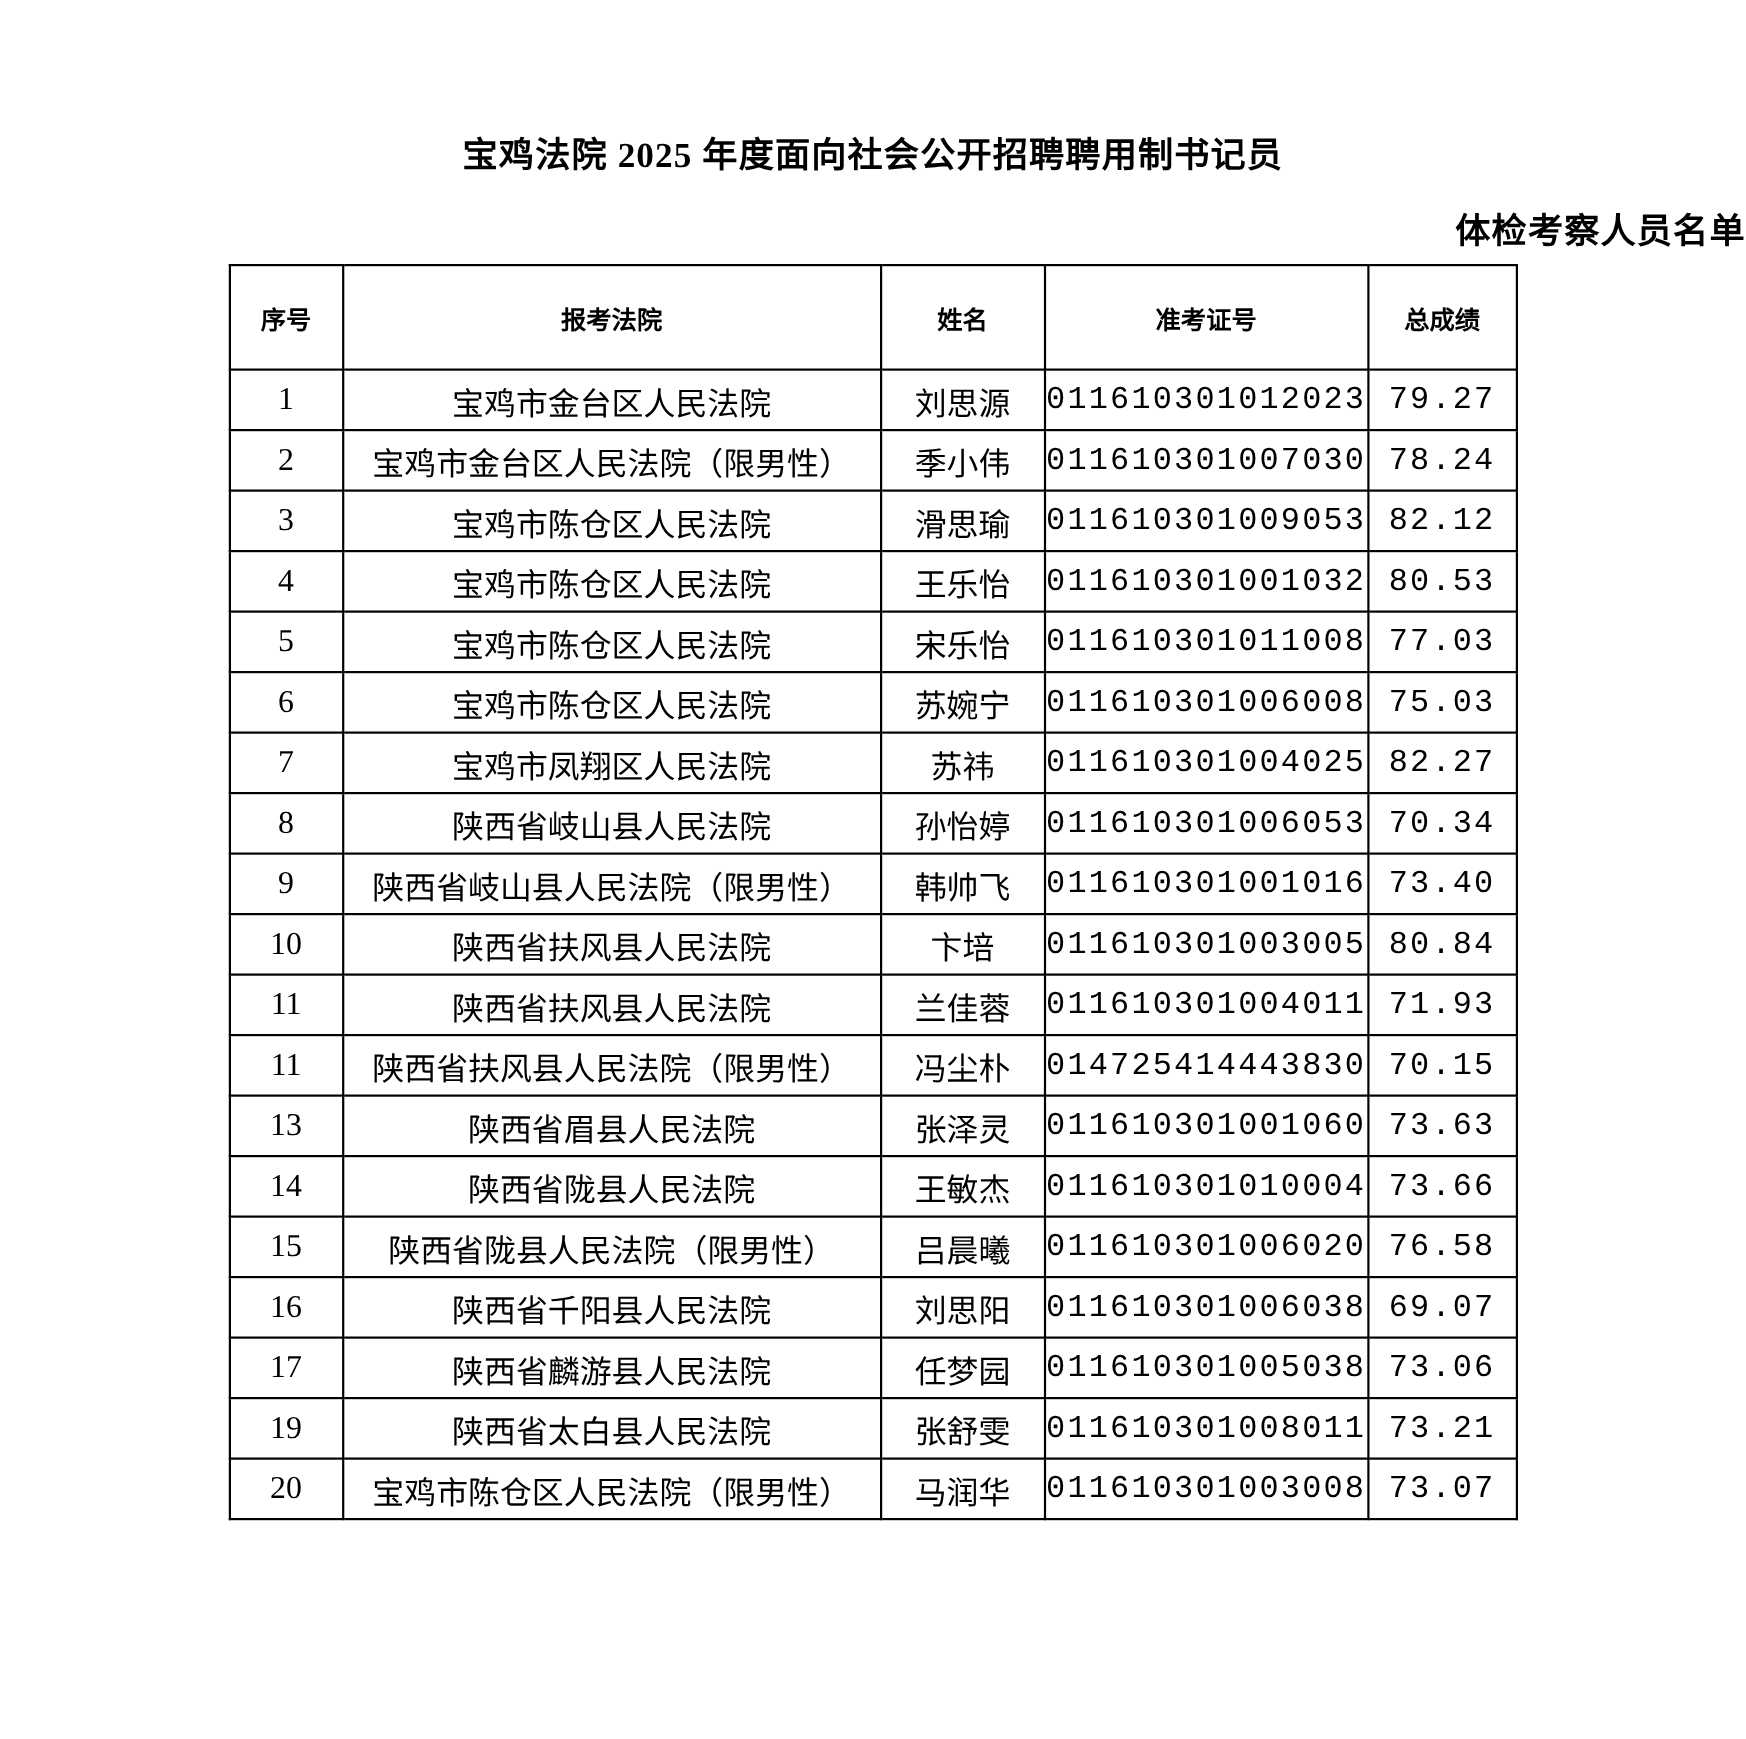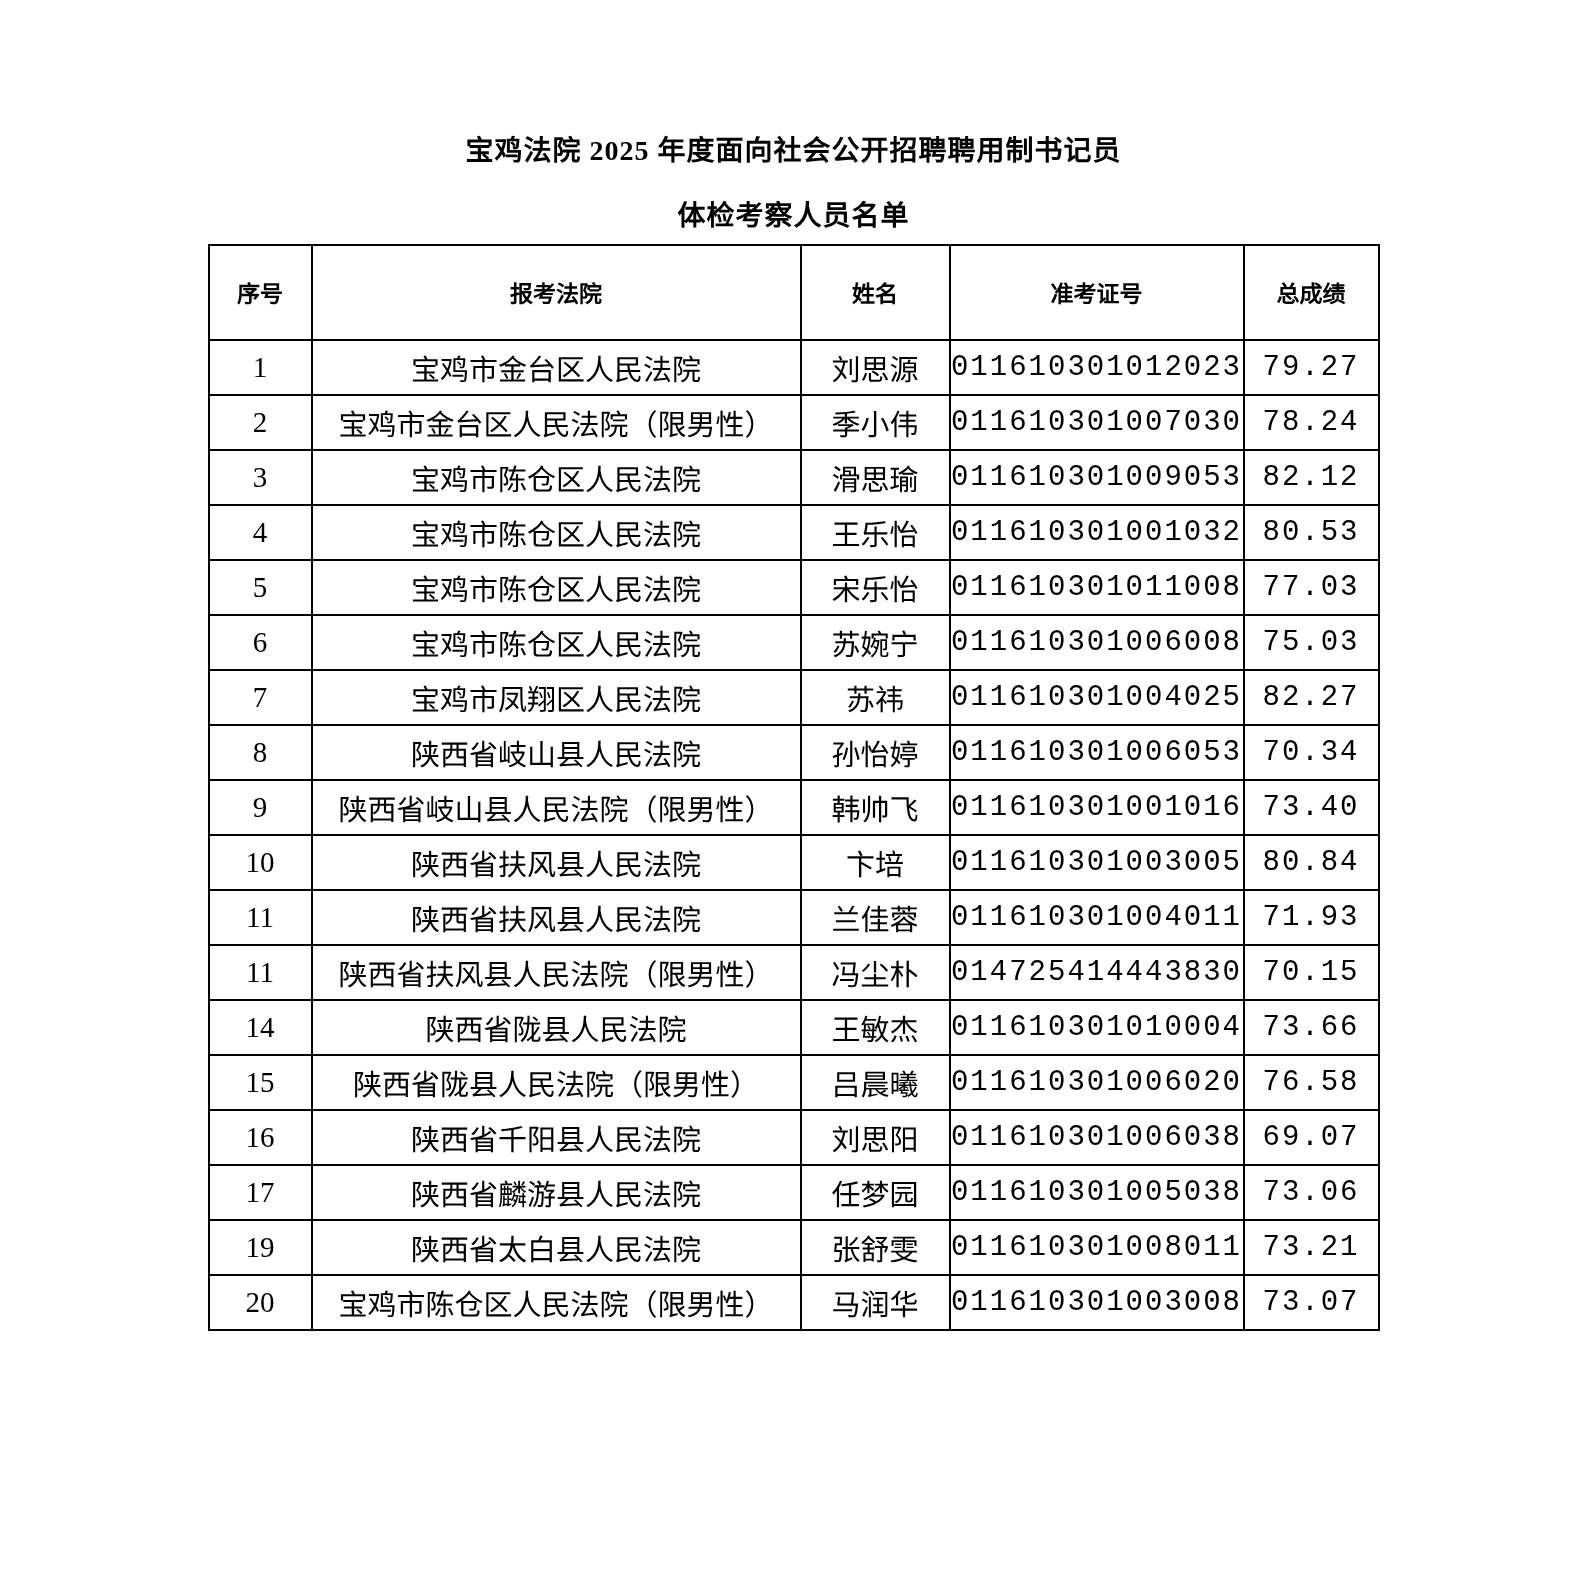--- a/index.html
+++ b/index.html
@@ -12,31 +12,32 @@
   .page {
     position: relative;
     width: 1587px;
     height: 1581px;
     background: #ffffff;
     overflow: hidden;
   }
   .doc-title {
     text-align: center;
     font-weight: bold;
-    font-size: 28px;
+    font-size: 32px;
     line-height: 1.1;
-    margin: 12px;
+    margin: 0;
     letter-spacing: 1px;
   }
   .doc-title.line1 {
     padding-top: 124px;
   }
   .doc-title.line2 {
     margin-top: 34px;
     margin-bottom: 12px;
+    text-align: right;
   }
   table.roster {
     border-collapse: collapse;
     table-layout: fixed;
     width: 1170px;
     margin: 0 auto;
   }
   table.roster th,
   table.roster td {
     border: 2px solid #000000;
@@ -171,20 +172,27 @@
           <td class="num">71.93</td>
         </tr>
         <tr>
           <td>11</td>
           <td>陕西省扶风县人民法院（限男性）</td>
           <td>冯尘朴</td>
           <td class="num">014725414443830</td>
           <td class="num">70.15</td>
         </tr>
         <tr>
+          <td>13</td>
+          <td>陕西省眉县人民法院</td>
+          <td>张泽灵</td>
+          <td class="num">011610301001060</td>
+          <td class="num">73.63</td>
+        </tr>
+        <tr>
           <td>14</td>
           <td>陕西省陇县人民法院</td>
           <td>王敏杰</td>
           <td class="num">011610301010004</td>
           <td class="num">73.66</td>
         </tr>
         <tr>
           <td>15</td>
           <td>陕西省陇县人民法院（限男性）</td>
           <td>吕晨曦</td>

